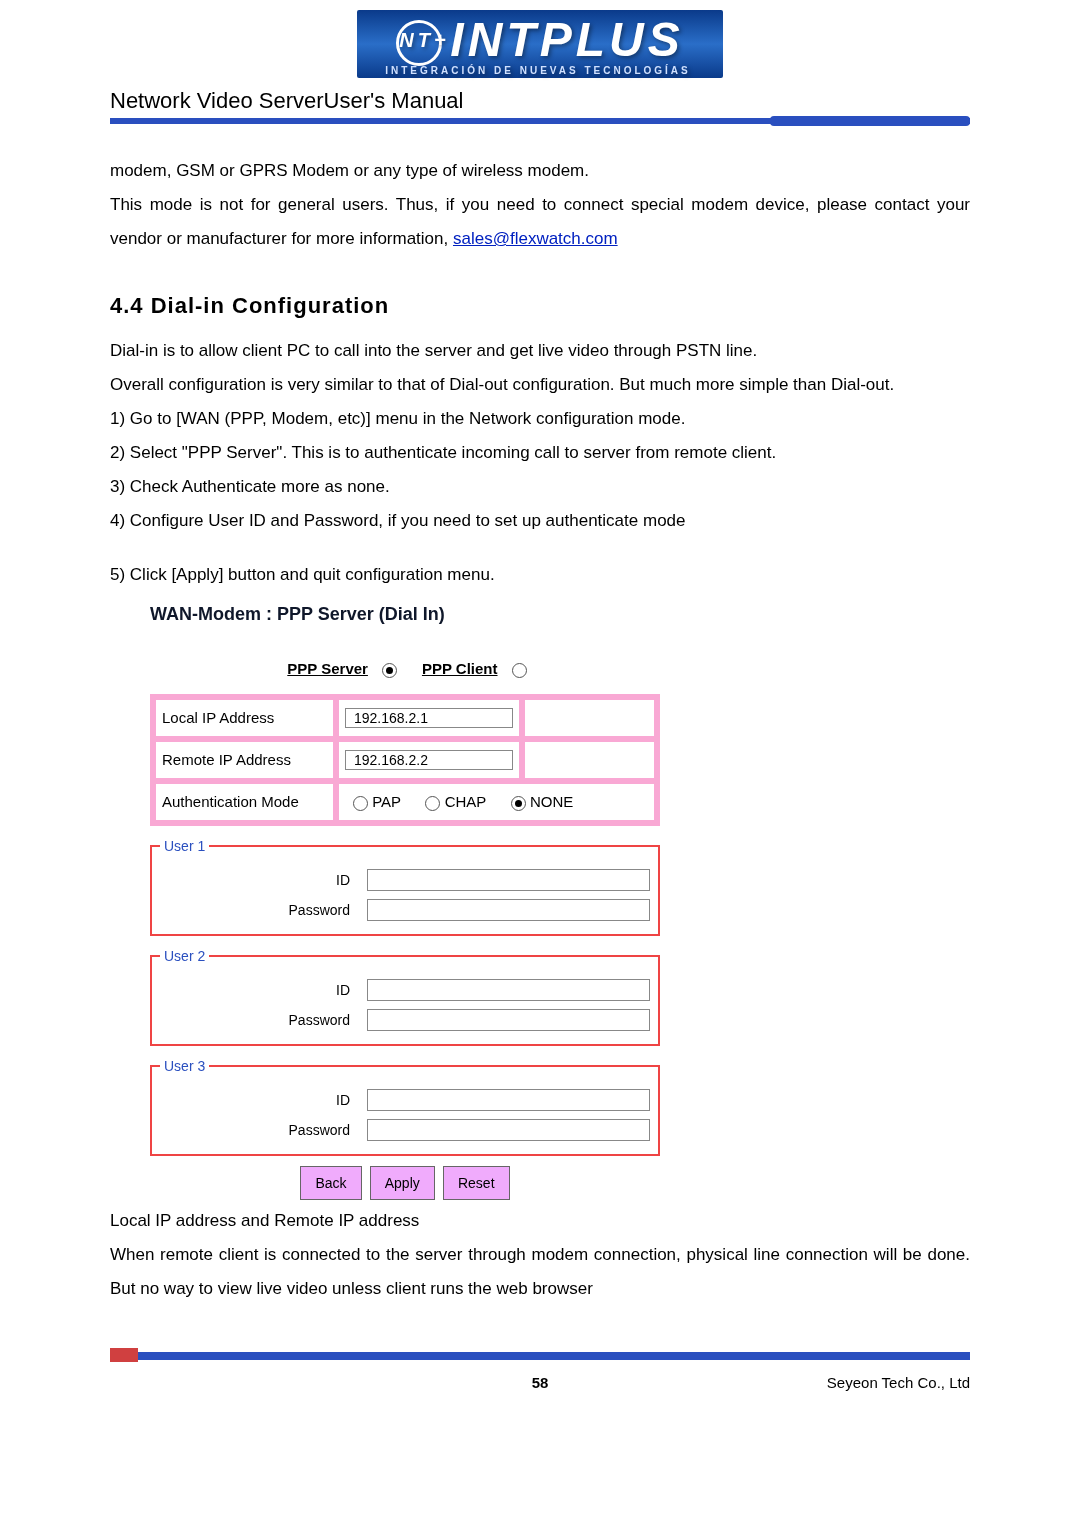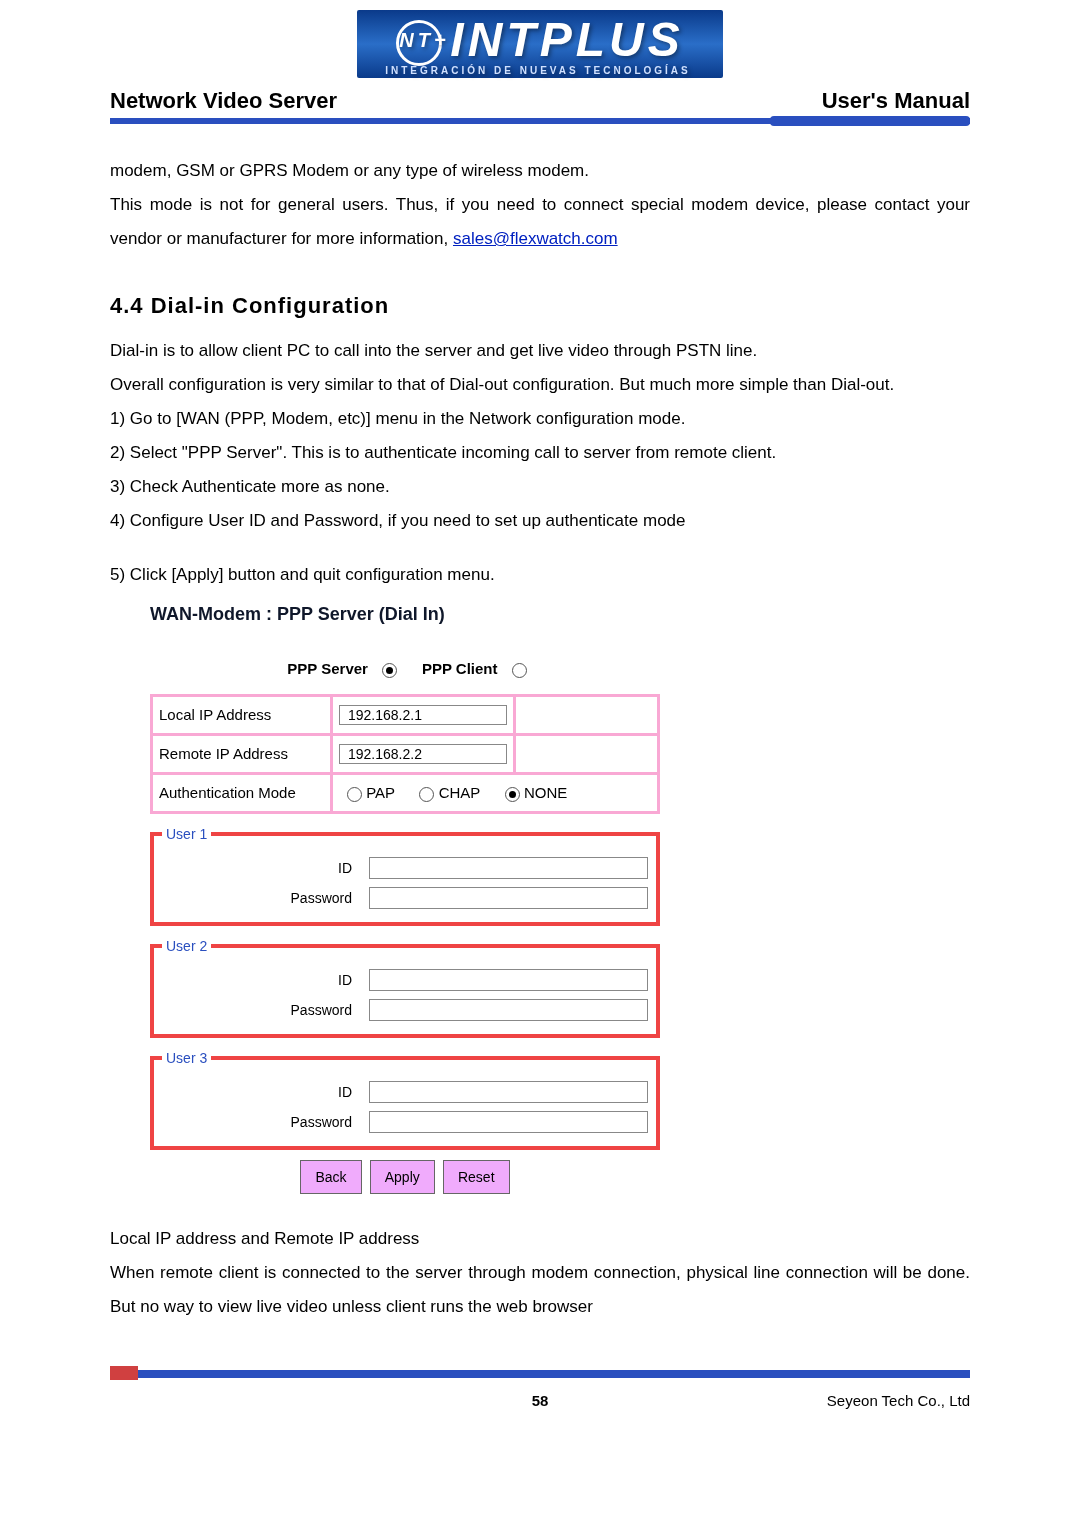--- a/index.html
+++ b/index.html
@@ -49,24 +49,22 @@
     vertical-align:middle;
     margin-right:8px;
     font-size:20px;
     line-height:34px;
     text-align:center;
     font-family:Arial;
   }
   .header-row {
     margin: 10px 110px 0 110px;
     display:flex;
-    justify-content:space-between;
     font-size:22px;
     padding-bottom:4px;
-    font-weight:bold;
   }
   .header-rule {
     margin: 0 110px;
     height:6px;
     background:#2a4fbf;
     position:relative;
   }
   .header-rule::after {
     content:"";
     position:absolute;
@@ -99,21 +97,21 @@
     color:#0f172a;
     font-weight:bold;
     font-size:18px;
     margin:4px 0 18px 0;
     font-family: Arial, sans-serif;
   }
   .mode-row {
     text-align:center;
     padding:4px 0 10px 0;
   }
-  .mode-row label { font-weight:bold; margin:0 10px 16px 4px; }
+  .mode-row label { font-weight:bold; margin:0 10px 16px 4px;text-decoration:underline; }
   .radio {
     display:inline-block;
     width:13px;height:13px;
     border:1px solid #555;
     border-radius:50%;
     vertical-align:middle;
     position:relative;
     background:#fff;
   }
   .radio.sel::after {
@@ -121,37 +119,37 @@
     position:absolute;
     left:3px;top:3px;right:3px;bottom:3px;
     background:#000;
     border-radius:50%;
   }
   table.grid {
     border-collapse: collapse;
     width:100%;
   }
   table.grid td {
-    border:3px solid #f9a8d4;
+    border:6px solid #f9a8d4;
     padding:3px 6px;
     font-size:15px;
     background:#fff;
   }
   .ip-input {
     width:150px;
     height:18px;
     border:1px solid #888;
     font-size:14px;
     padding:0 8px;
     font-family:inherit;
   }
   .auth-cell { white-space:nowrap; }
   .auth-cell .radio { margin-left:8px; }
   fieldset.userbox {
-    border:4px solid #ef4444;
+    border:2px solid #ef4444;
     margin:6px 0 0 0;
     padding:4px 8px 8px 8px;
   }
   fieldset.userbox legend {
     color:#2a4fbf;
     padding:0 4px;
     font-size:14px;
   }
   .user-row {
     display:flex;
@@ -325,21 +323,21 @@
           </div>
       </fieldset>
 
       <div class="btn-row">
         <span class="btn">Back</span>
         <span class="btn">Apply</span>
         <span class="btn">Reset</span>
       </div>
     </div>
 
-    <p style="margin-top:28px">Local IP address and Remote IP address</p>
+    <p style="margin-top:4px">Local IP address and Remote IP address</p>
     <p>When remote client is connected to the server through modem connection, physical line connection will be done. But no way to view live video unless client runs the web browser</p>
   </div>
 
   <div class="footer-bar">
     <div class="red"></div>
       <div class="blue"></div>
   </div>
   <div class="footer-row footer-row-wrap">
     <div></div>
     <div class="footer-center">58</div>

